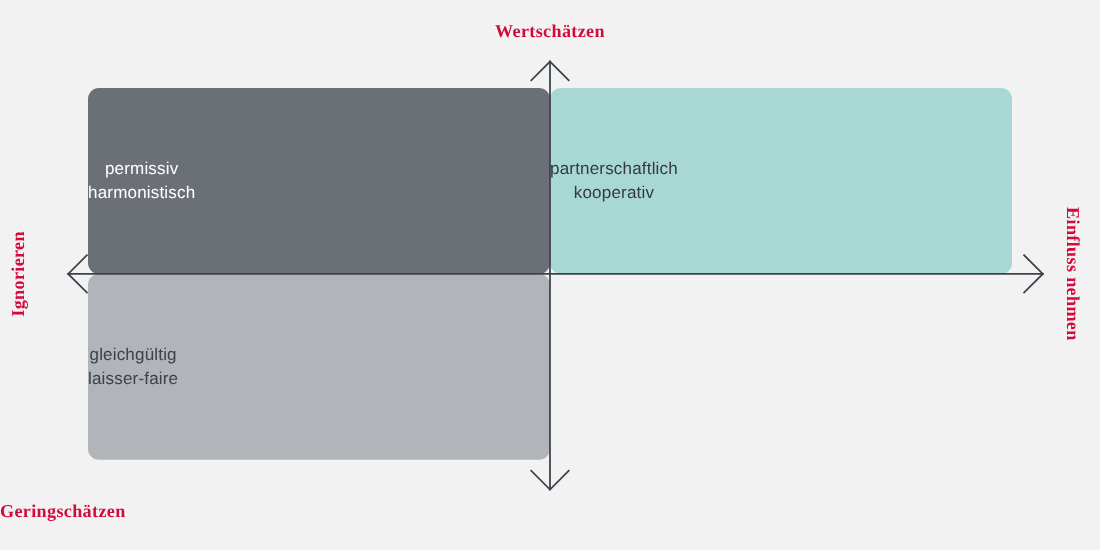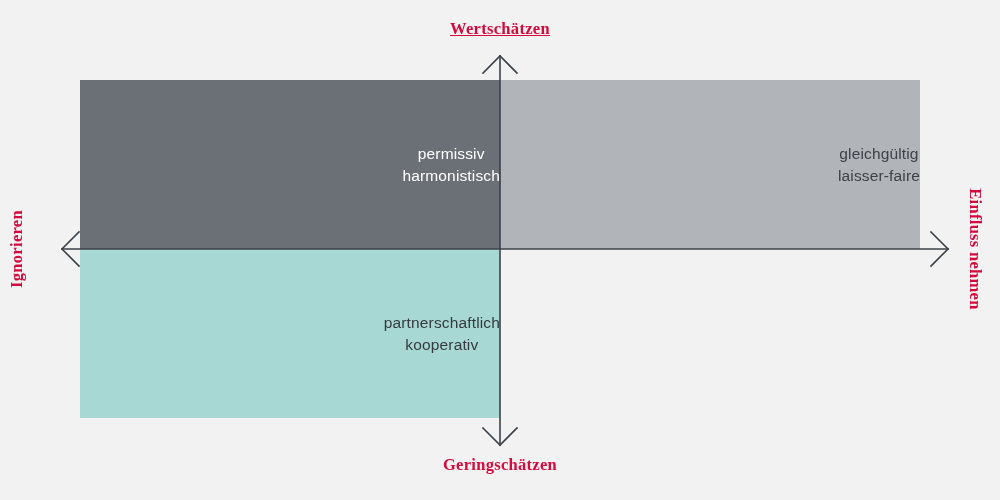--- a/index.html
+++ b/index.html
@@ -28,25 +28,26 @@
     width: 840px;
     height: 338px;
     display: grid;
     grid-template-columns: 420px 420px;
     grid-template-rows: 169px 169px;
   }
 
   .quadrant {
     display: flex;
     align-items: center;
-    justify-content: flex-end;
+    justify-content: flex-start;
     text-align: center;
     font-size: 15.5px;
     line-height: 1.38;
     letter-spacing: 0.15px;
+    border-radius: 10px;
   }
 
   .q-tl { background: #6b7076; color: #ffffff; }
   .q-tr { background: #a8d8d3; color: #343a40; }
   .q-bl { background: #b1b4b9; color: #3c4248; }
   .q-br { background: #c6c8cc; color: #3c4248; }
 
   .q-text { white-space: pre-line; }
 
   
@@ -68,28 +69,27 @@
     font-size: 16.5px;
     letter-spacing: 0.3px;
     white-space: nowrap;
   }
 
   .pole-top {
     left: 0;
     right: 0;
     top: 19px;
     text-align: center;
-    text-decoration: underline;
   }
 
   .pole-bottom {
     left: 0;
     right: 0;
     top: 455px;
-    text-align: center;
+    text-align: left;
   }
 
   .pole-left {
     left: 17px;
     top: 249px;
     transform: translate(-50%, -50%) rotate(-90deg);
     transform-origin: center center;
   }
 
   .pole-right {
@@ -102,27 +102,27 @@
 </head>
 <body>
 
 <div id="diagram">
 
   <div class="matrix">
     <div class="quadrant q-tl">
       <span class="q-text">permissiv
 harmonistisch</span>
     </div>
+    <div class="quadrant q-tr">
+      <span class="q-text">partnerschaftlich
+kooperativ</span>
+    </div>
     <div class="quadrant q-bl">
       <span class="q-text">gleichgültig
 laisser-faire</span>
-    </div>
-    <div class="quadrant q-tr">
-      <span class="q-text">partnerschaftlich
-kooperativ</span>
     </div>
   </div>
 
   <svg class="axis-svg" viewBox="0 0 1000 500" xmlns="http://www.w3.org/2000/svg">
 
     <line x1="500" y1="55" x2="500" y2="446" stroke="#3c424a" stroke-width="1.6"></line>
 
     <polyline points="483,73 500,56 517,73" fill="none" stroke="#3c424a" stroke-width="1.6" stroke-linecap="square" stroke-linejoin="miter"></polyline>
 
     <polyline points="483,428 500,445 517,428" fill="none" stroke="#3c424a" stroke-width="1.6" stroke-linecap="square" stroke-linejoin="miter"></polyline>

